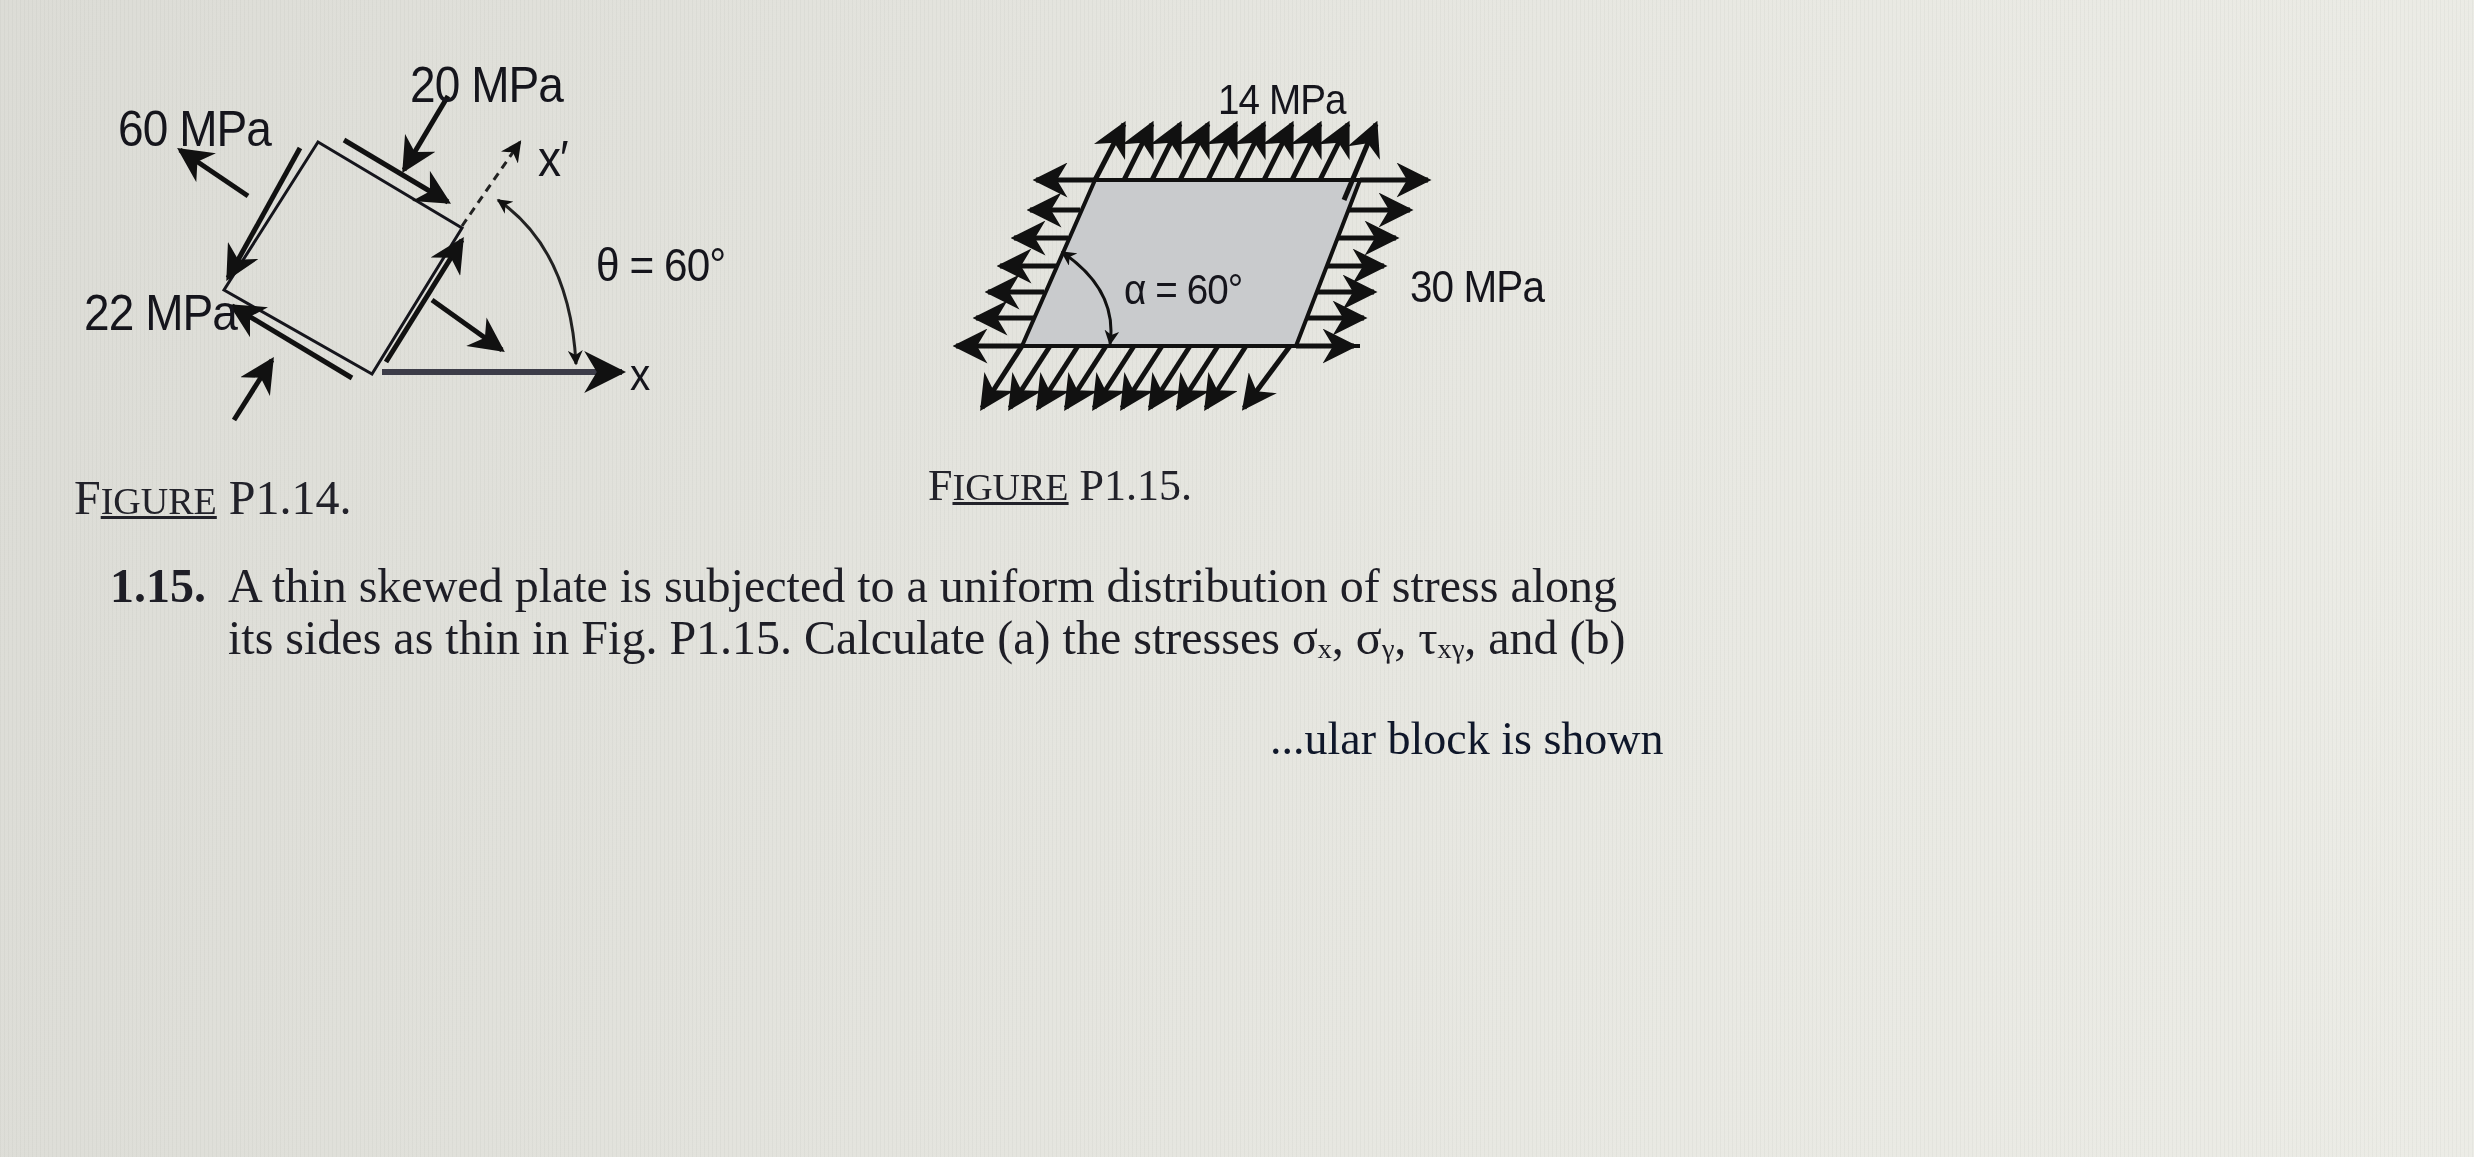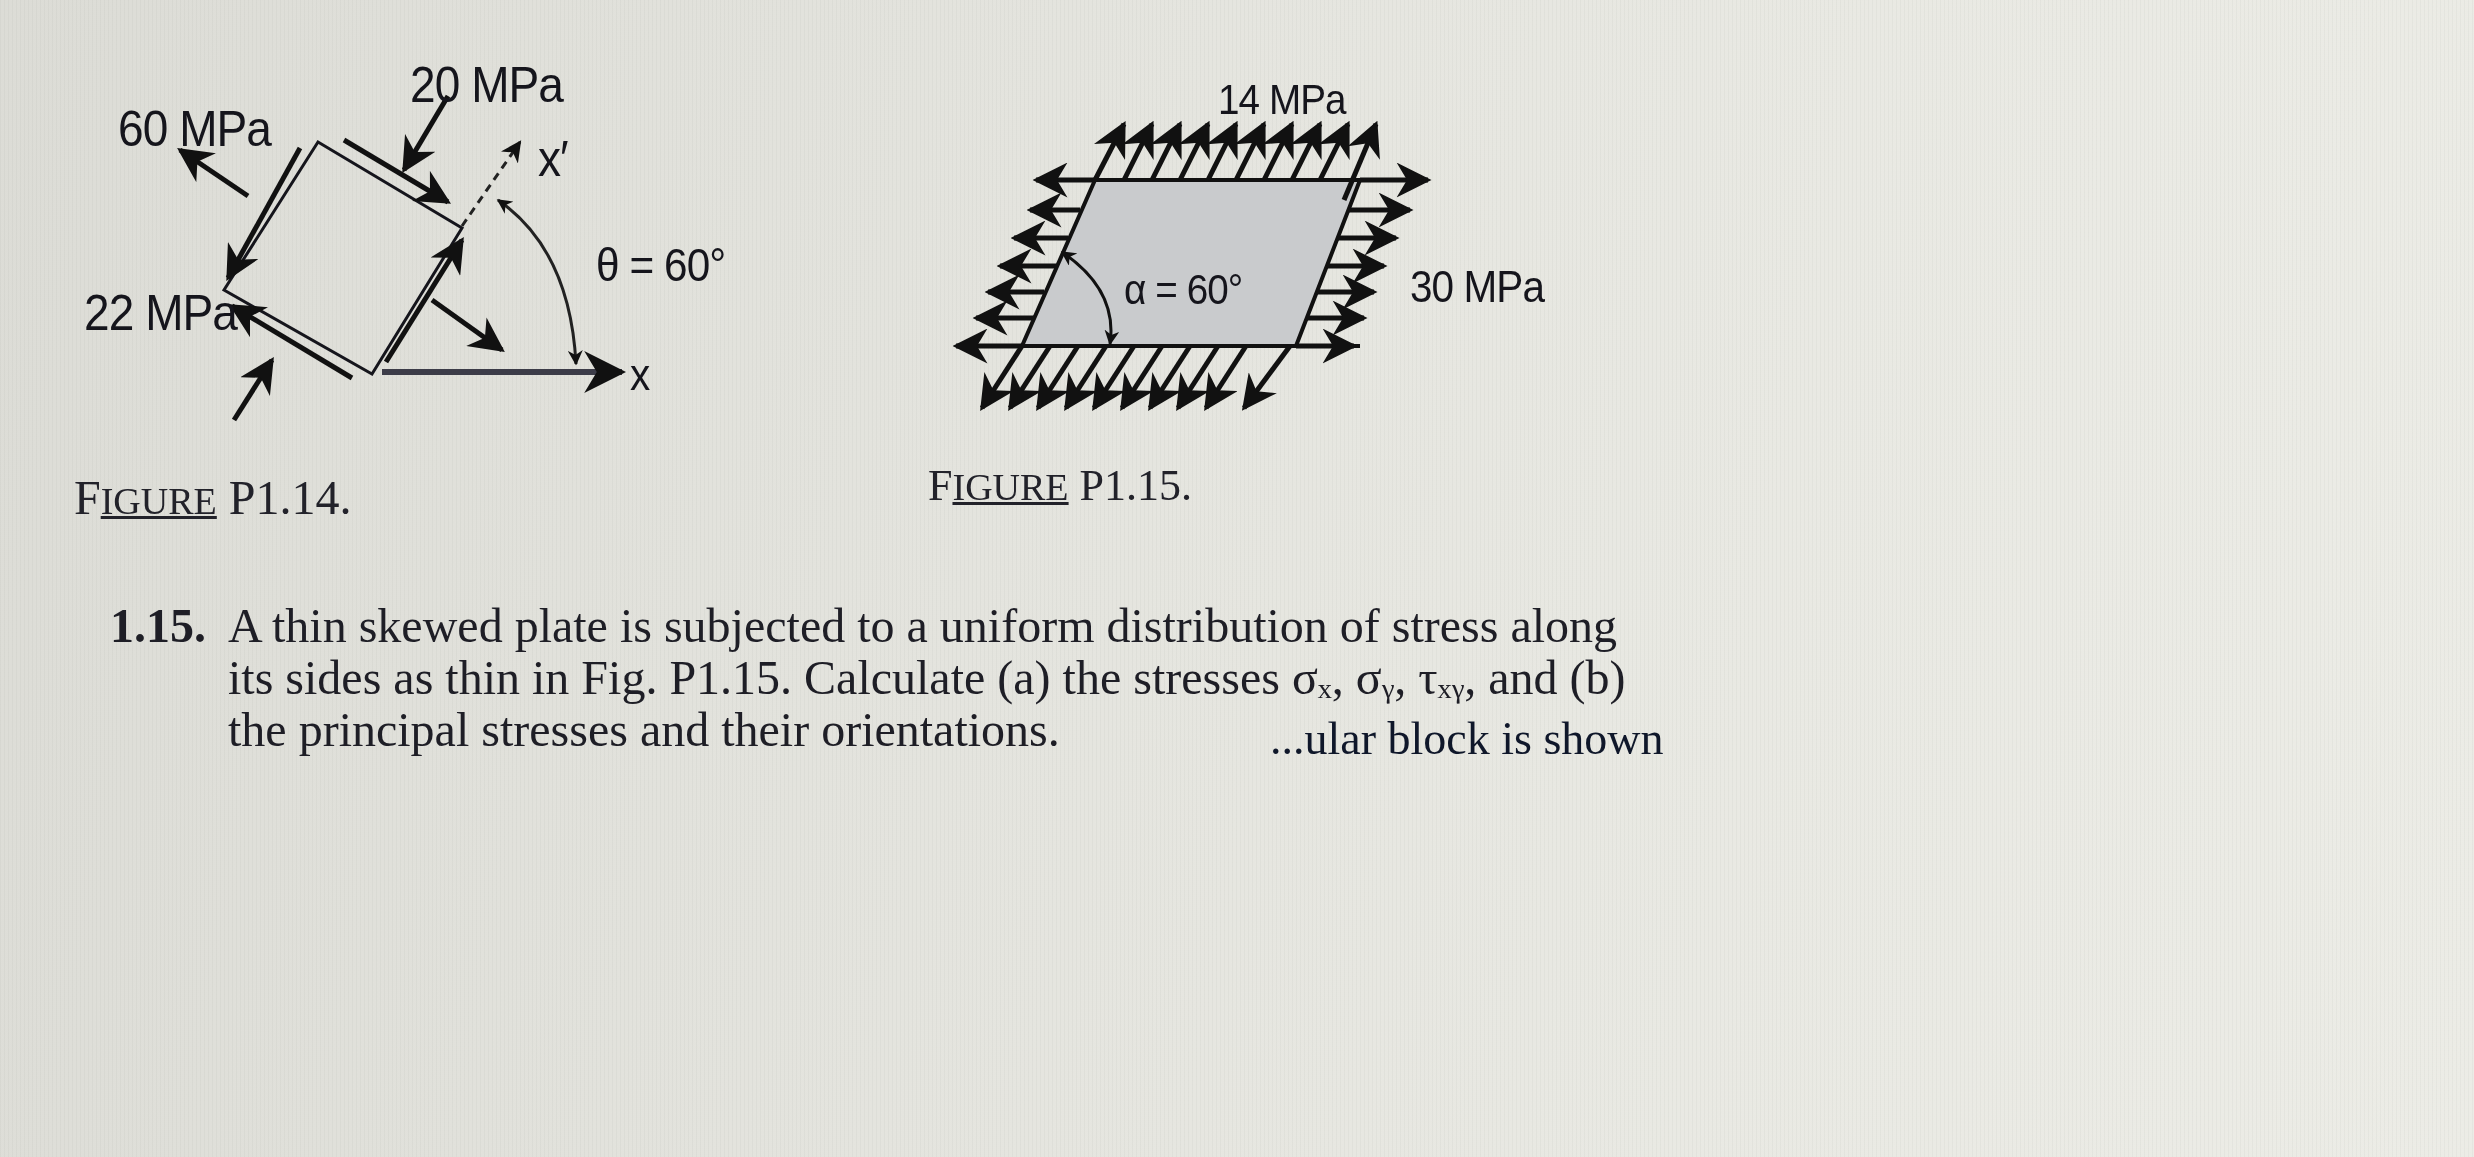--- a/index.html
+++ b/index.html
@@ -28,21 +28,21 @@
   }
   .caption .sc { font-size: 38px; text-decoration: underline; }
   svg { position: absolute; overflow: visible; }
   .problem {
     position: absolute; left: 110px; top: 880px;
     font-family: "Liberation Serif", serif; font-size: 58px; line-height: 60px;
     color: #1e1e26; white-space: nowrap;
   }
   .problem .num { font-weight: bold; display: inline-block; width: 118px; }
   .problem .line { display: block; padding-left: 118px; }
-  .problem .line.first { padding-left: 0; margin-top: 40px; }
+  .problem .line.first { padding-left: 0; }
   .cutoff {
     position: absolute; left: 1980px; top: 1115px;
     font-family: "Liberation Serif", serif; font-size: 58px; color: #0f172a; white-space: nowrap;
   }
 </style>
 </head>
 <body>
 
 <div class="texture"></div>
 
@@ -150,16 +150,15 @@
   <div class="label" style="left:1124px;top:266px;font-size:42px">α = 60°</div>
 
   <div class="caption" style="left:928px;top:460px;font-size:44px">
     <span>F</span><span class="sc">IGURE</span><span> P1.15.</span>
   </div>
 </div>
 
 <div class="problem" style="top:560px;left:110px;font-size:48px;line-height:52px">
   <span class="line first"><span class="num">1.15.</span><span>A thin skewed plate is subjected to a uniform distribution of stress along</span></span>
   <span class="line">its sides as thin in Fig. P1.15. Calculate (a) the stresses σₓ, σᵧ, τₓᵧ, and (b)</span>
-  <span class="line">the principal stresses and their orientations.</span>
 </div>
 
 <div class="cutoff" style="left:1270px;top:712px;font-size:46px">...ular block is shown</div>
 
 </body></html>

